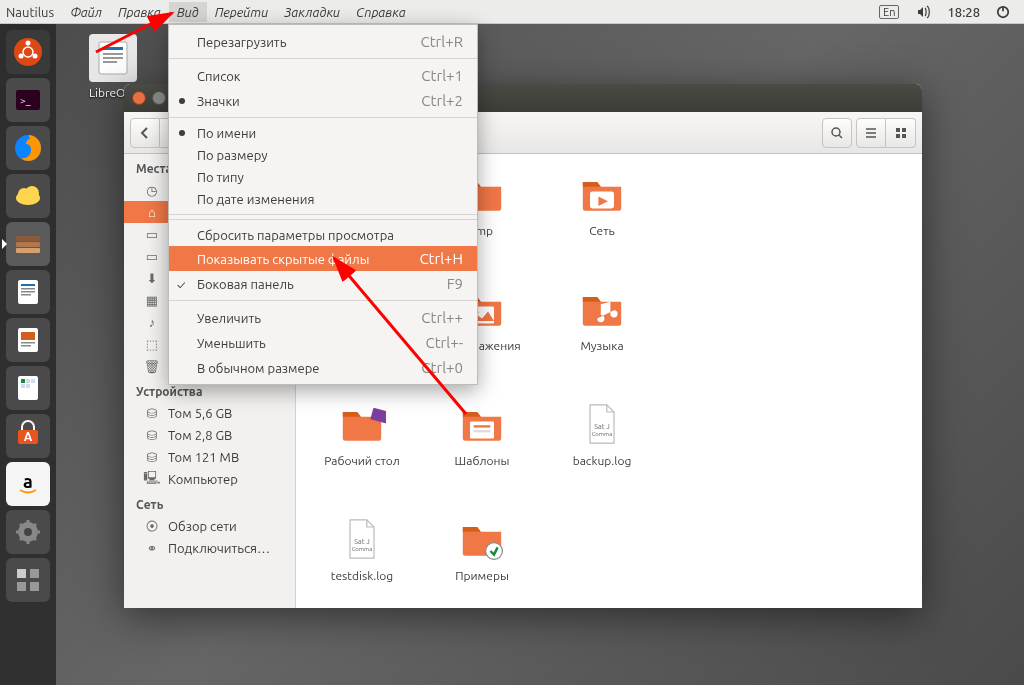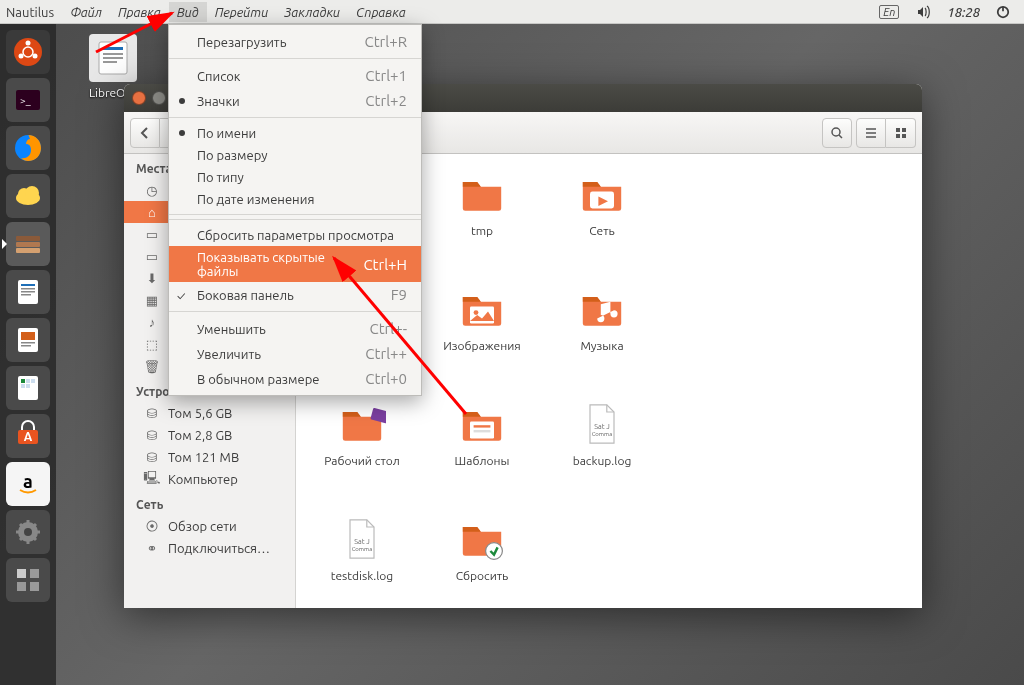--- a/index.html
+++ b/index.html
@@ -4,21 +4,21 @@
 <style>
 * { box-sizing: border-box; margin: 0; padding: 0; font-family: Ubuntu, "Segoe UI", sans-serif; }
 body { width: 1024px; height: 685px; background: linear-gradient(135deg, #4a4a4a 0%, #666 50%, #4a4a4a 100%); overflow: hidden; position: relative; }
 
 
 .menubar { position: absolute; top: 0; left: 0; right: 0; height: 24px; background: #ececea; display: flex; align-items: center; padding: 0 6px; font-size: 13px; color: #3c3c3c; border-bottom: 1px solid #c8c8c6; z-index: 100; }
 .menubar .appname { font-weight: normal; margin-right: 8px; }
 .menubar .menu-item { padding: 3px 8px; cursor: pointer; font-style: italic; }
 .menubar .menu-item.active { background: #d5d5d3; }
 .menubar .spacer { flex: 1; }
-.menubar .indicator { padding: 0 8px; display: flex; align-items: center; gap: 4px; font-style: italic; }
+.menubar .indicator { padding: 0 8px; display: flex; align-items: center; gap: 4px; }
 .menubar .clock { font-weight: 500; }
 
 
 .launcher { position: absolute; top: 24px; left: 0; bottom: 0; width: 56px; background: rgba(40,40,40,0.85); padding-top: 6px; display: flex; flex-direction: column; gap: 4px; align-items: center; z-index: 50; }
 .launcher-item { width: 44px; height: 44px; border-radius: 6px; display: flex; align-items: center; justify-content: center; position: relative; }
 .launcher-item svg { width: 36px; height: 36px; }
 .launcher-arrow { position: absolute; left: -4px; top: 50%; transform: translateY(-50%); width: 0; height: 0; border-top: 5px solid transparent; border-bottom: 5px solid transparent; border-left: 5px solid #fff; }
 
 
 .desktop-icon { position: absolute; top: 34px; left: 78px; width: 70px; text-align: center; color: #fff; font-size: 12px; text-shadow: 0 1px 2px #000; }
@@ -43,21 +43,21 @@
 .side-item { display: flex; align-items: center; gap: 8px; padding: 3px 12px 3px 20px; cursor: pointer; }
 .side-item.active { background: #f07746; color: #fff; }
 .side-item .side-icon { width: 16px; height: 16px; display: flex; align-items: center; justify-content: center; font-size: 13px; opacity: 0.75; }
 .side-item.active .side-icon { opacity: 1; }
 
 .content { flex: 1; background: #fff; padding: 16px; display: flex; flex-wrap: wrap; align-content: flex-start; gap: 24px 20px; overflow-y: auto; }
 .file-item { width: 100px; text-align: center; font-size: 12px; color: #3c3c3c; }
 .file-icon { width: 48px; height: 48px; margin: 0 auto 6px; display: flex; align-items: center; justify-content: center; }
 
 
-.dropdown { position: absolute; top: 24px; left: 168px; width: 254px; background: #f5f4f2; border: 1px solid #bdbcb9; box-shadow: 0 6px 20px rgba(0,0,0,0.35); z-index: 200; font-size: 13px; color: #3c3c3c; padding: 4px 0; }
+.dropdown { position: absolute; top: 24px; left: 168px; width: 310px; background: #f5f4f2; border: 1px solid #bdbcb9; box-shadow: 0 6px 20px rgba(0,0,0,0.35); z-index: 200; font-size: 13px; color: #3c3c3c; padding: 4px 0; }
 .dd-item { display: flex; align-items: center; padding: 4px 14px 4px 28px; position: relative; cursor: pointer; }
 .dd-item .accel { margin-left: auto; color: #888; font-size: 15px; }
 .dd-item.highlight { background: #f07746; color: #fff; }
 .dd-item.highlight .accel { color: #fff; }
 .dd-item .radio { position: absolute; left: 10px; top: 50%; transform: translateY(-50%); width: 6px; height: 6px; border-radius: 50%; background: #3c3c3c; }
 .dd-item .check { position: absolute; left: 8px; top: 50%; transform: translateY(-50%); font-size: 12px; }
 .dd-sep { height: 1px; background: #d6d5d2; margin: 4px 0; }
 
 svg { display: block; }
 </style>
@@ -417,21 +417,21 @@
         </div>
         <div class="file-item">
           <div class="file-icon">
             <svg width="48" height="48" viewBox="0 0 40 40">
               <path d="M4 10h12l3 4h17v18a2 2 0 0 1-2 2H6a2 2 0 0 1-2-2z" fill="#f07746"></path>
               <path d="M4 10h12l3 4H4z" fill="#d35f1a"></path>
               <circle cx="30" cy="30" r="7" fill="#fff" stroke="#888"></circle>
               <path d="M27 30l3 3 3-6" stroke="#1c8a3b" stroke-width="2" fill="none"></path>
             </svg>
           </div>
-          <div>Сбросить</div>
+          <div>Примеры</div>
         </div>
       </div>
   </div>
 </div>
 
 <div class="dropdown" id="dropdown">
     <div class="dd-item">
       <span>Перезагрузить</span>
       <span class="accel">Ctrl+R</span>
     </div>
@@ -468,26 +468,26 @@
       <span>Показывать скрытые файлы</span>
       <span class="accel">Ctrl+H</span>
     </div>
     <div class="dd-item">
       <span class="check">✓</span>
       <span>Боковая панель</span>
       <span class="accel">F9</span>
     </div>
     <div class="dd-sep"></div>
     <div class="dd-item">
+      <span>Увеличить</span>
+      <span class="accel">Ctrl++</span>
+    </div>
+    <div class="dd-item">
       <span>Уменьшить</span>
       <span class="accel">Ctrl+-</span>
-    </div>
-    <div class="dd-item">
-      <span>Увеличить</span>
-      <span class="accel">Ctrl++</span>
     </div>
     <div class="dd-item">
       <span>В обычном размере</span>
       <span class="accel">Ctrl+0</span>
     </div>
   </div>
 
 <svg style="position:absolute;top:0;left:0;width:1024px;height:685px;z-index:300;pointer-events:none">
   <defs>
       <marker id="ah" markerWidth="10" markerHeight="10" refX="8" refY="3" orient="auto">

